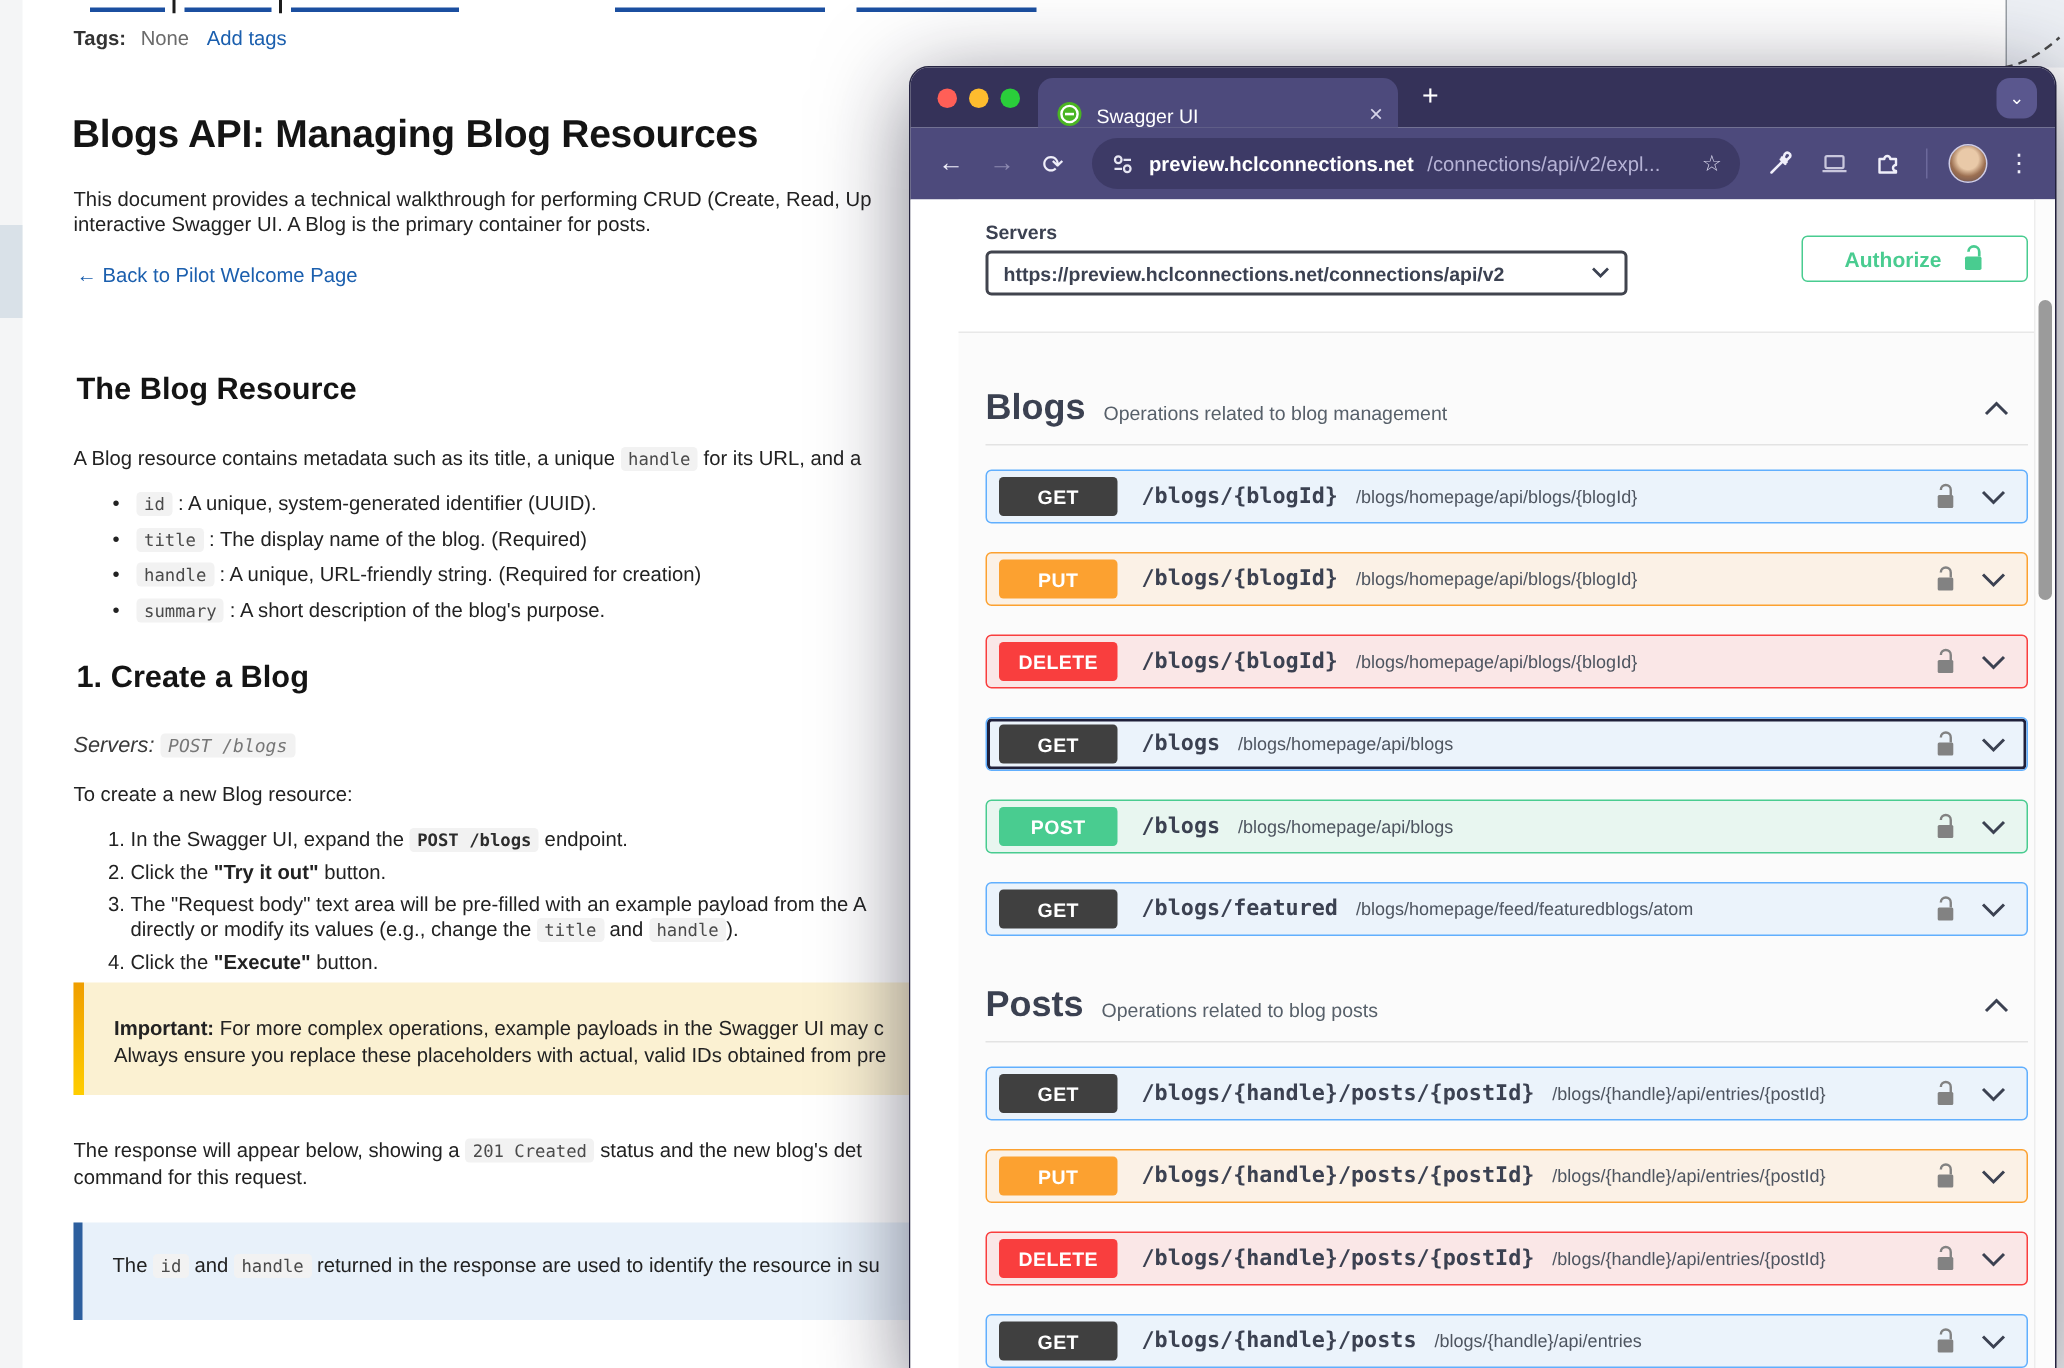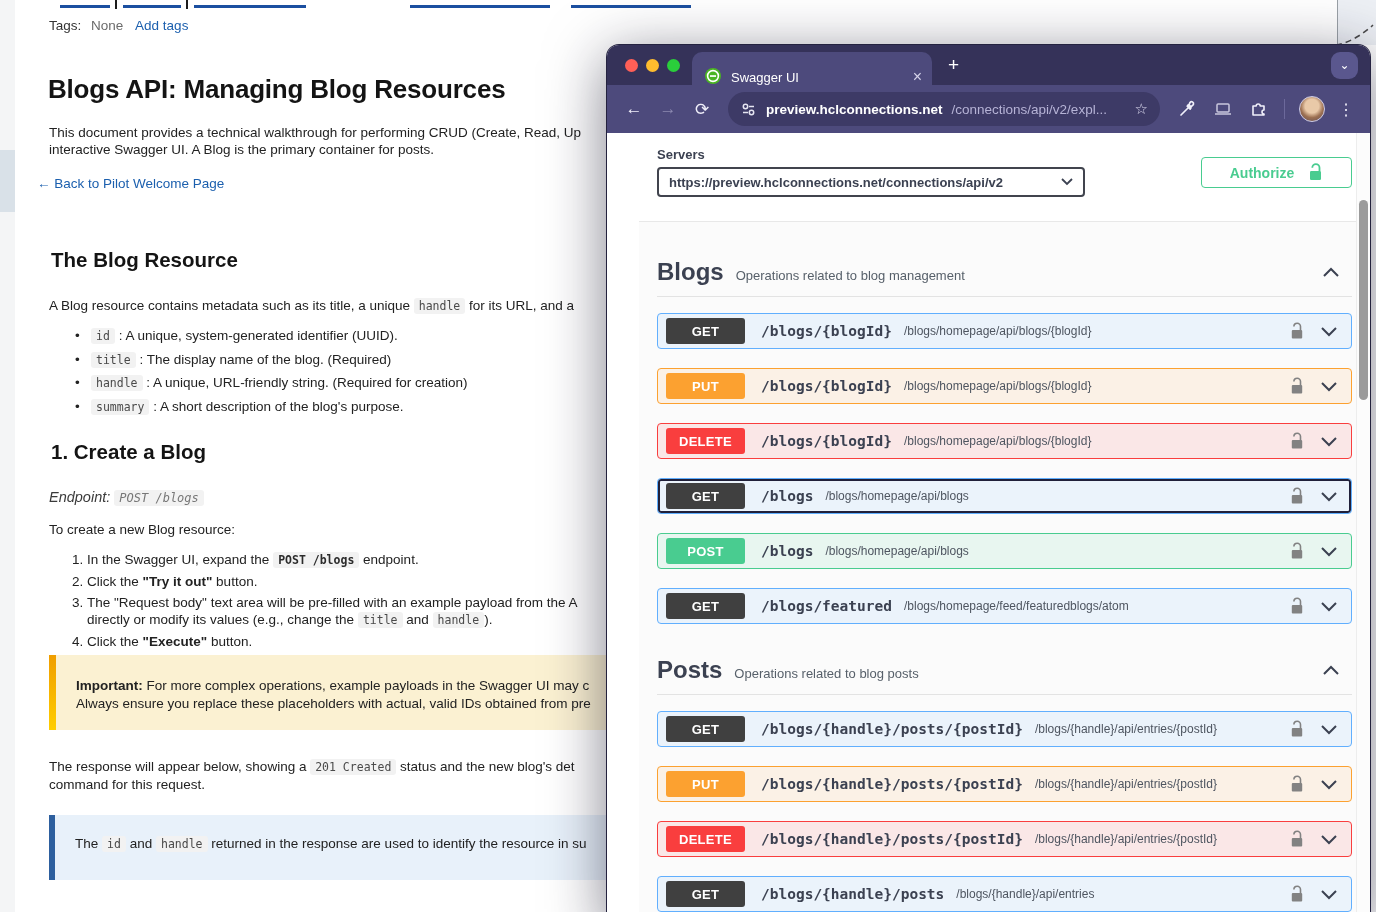--- a/index.html
+++ b/index.html
@@ -10,28 +10,28 @@
   
   .left-rail { position:absolute; left:0; top:0; width:15px; height:912px; background:#f4f5f6; }
   .left-rail-block { position:absolute; left:0; top:150px; width:15px; height:62px; background:#d9e1e8; }
   .doc { position:absolute; left:15px; top:0; width:1322px; height:912px; background:#fff; }
   .clip-nav { position:absolute; left:0; top:0; width:1337px; height:9px; overflow:hidden; background:#fff; }
   .clip-seg { position:absolute; top:5px; height:2.5px; background:#1b4fa0; }
   .clip-bar { position:absolute; top:0; width:2px; height:9px; background:#1c1c1c; }
 
   .doc-text { color:#222; font-size:13.5px; line-height:17px; }
   .tags-row { position:absolute; left:34px; top:18px; font-size:13.5px; }
-  .tags-label { color:#333; }
+  .tags-label { color:#333;font-weight:bold; }
   .tags-none { color:#6b6b6b; margin-left:6px; }
   .link { color:#1b5fae; text-decoration:none; cursor:pointer; }
   .tags-add { margin-left:8px; }
 
   .doc-h1 { position:absolute; left:33px; top:74px; font-size:26px; font-weight:bold; color:#141414; letter-spacing:-0.2px; }
   .doc-intro { position:absolute; left:34px; top:124px; width:1260px; white-space:pre-line; }
-  .doc-back { position:absolute; left:22px; top:176px; font-size:13.5px; }
+  .doc-back { position:absolute; left:36px; top:176px; font-size:13.5px; }
   .doc-h2 { position:absolute; font-size:20.5px; font-weight:bold; color:#141414;text-align:right; }
   .h2-resource { left:36px; top:248px; }
   .h2-create { left:36px; top:440px; }
   .s1-intro { position:absolute; left:34px; top:297px; width:1260px; white-space:nowrap; }
   code.chip { font-family:"DejaVu Sans Mono", monospace; font-size:11.5px; background:#f2f2f2; color:#4a4a4a; padding:1px 5px; border-radius:3px; }
   code.chip.bold { font-weight:bold; color:#2c2c2c; }
   .field-list { position:absolute; left:60px; top:328px; list-style:none; }
   .field-list li { margin-bottom:8.5px; font-size:13.5px; color:#222; }
   .field-list li::before { content:"•"; display:inline-block; width:16px; color:#222; }
   .endpoint-row { position:absolute; left:34px; top:489px; font-size:14.5px; font-style:italic; color:#3a3a3a; }
@@ -138,21 +138,21 @@
     </p>
     <ul class="field-list">
       <li><code class="chip">id</code> <span>: A unique, system-generated identifier (UUID).</span></li>
       <li><code class="chip">title</code> <span>: The display name of the blog. (Required)</span></li>
       <li><code class="chip">handle</code> <span>: A unique, URL-friendly string. (Required for creation)</span></li>
       <li><code class="chip">summary</code> <span>: A short description of the blog's purpose.</span></li>
     </ul>
 
     <h2 class="doc-h2 h2-create">1. Create a Blog</h2>
     <p class="endpoint-row">
-      <span>Endpoint:</span>
+      <span>Servers:</span>
       <code class="chip">POST /blogs</code>
     </p>
     <p class="doc-text create-intro">To create a new Blog resource:</p>
     <ol class="step-list">
       <li><span>In the Swagger UI, expand the</span> <code class="chip bold">POST /blogs</code> <span>endpoint.</span></li>
       <li><span>Click the</span> <b>"Try it out"</b> <span>button.</span></li>
       <li><span>The "Request body" text area will be pre-filled with an example payload from the A</span><br>
         <span>directly or modify its values (e.g., change the</span> <code class="chip">title</code> <span>and</span> <code class="chip">handle</code><span>).</span></li>
       <li><span>Click the</span> <b>"Execute"</b> <span>button.</span></li>
     </ol>

